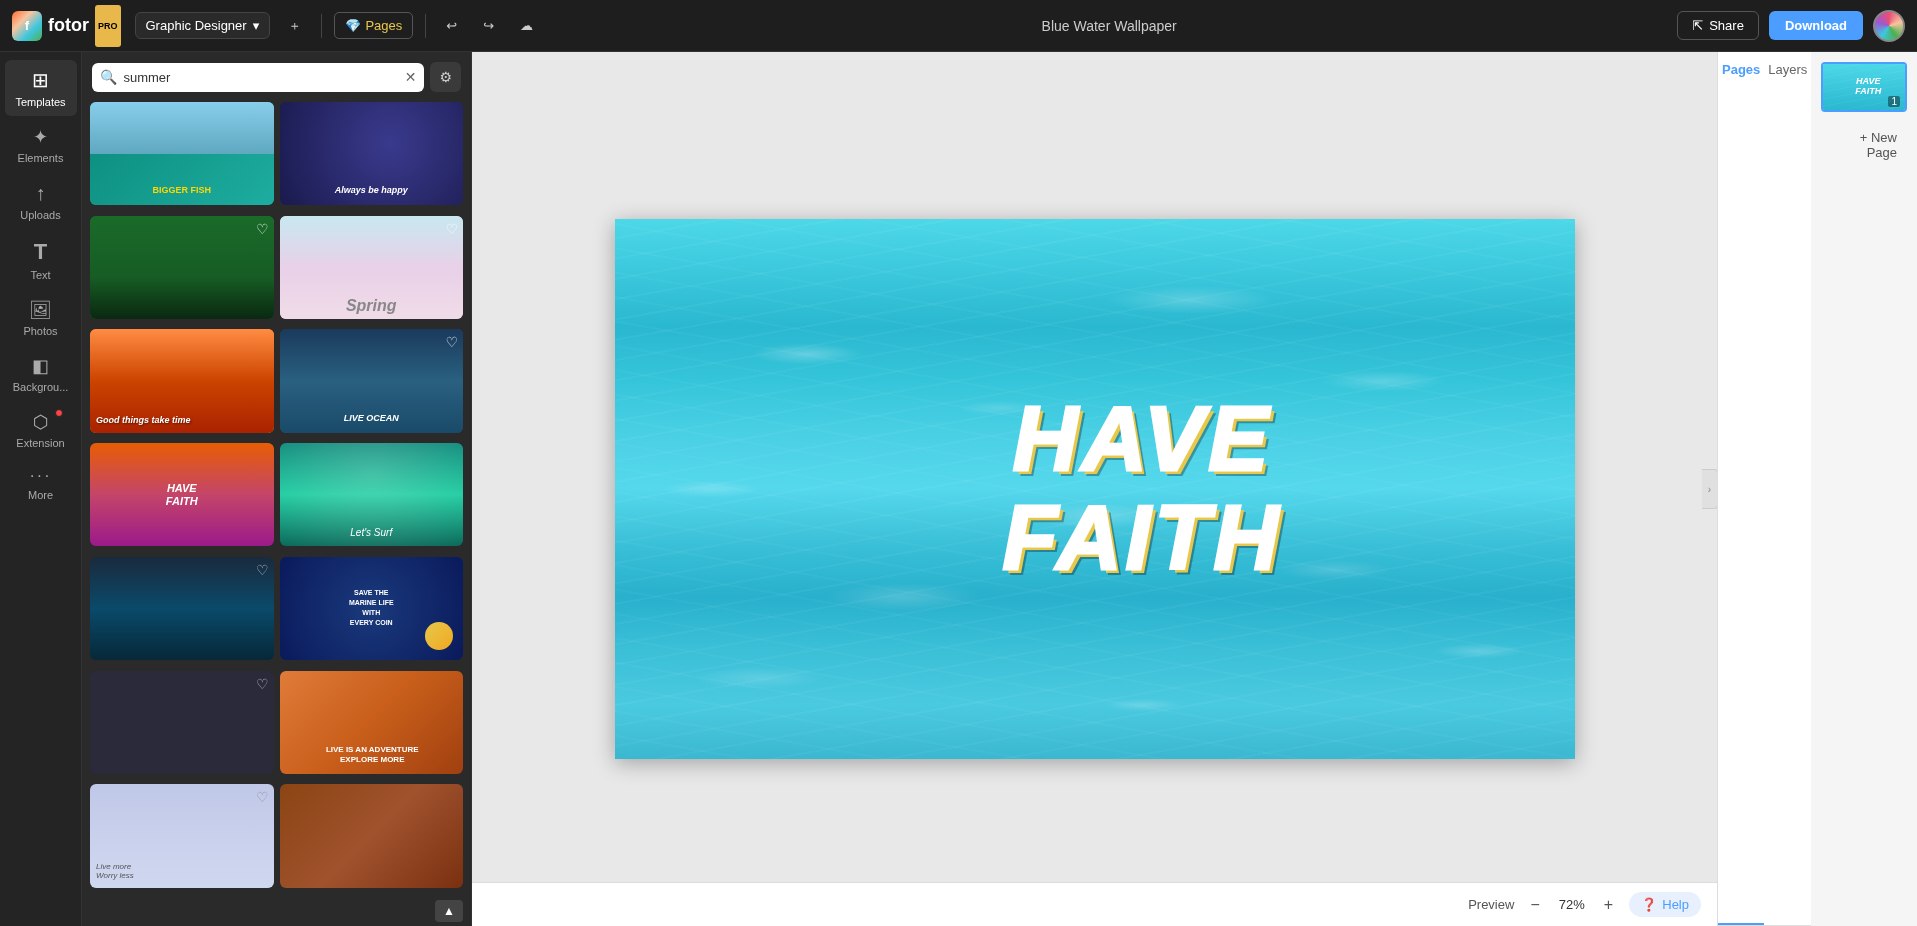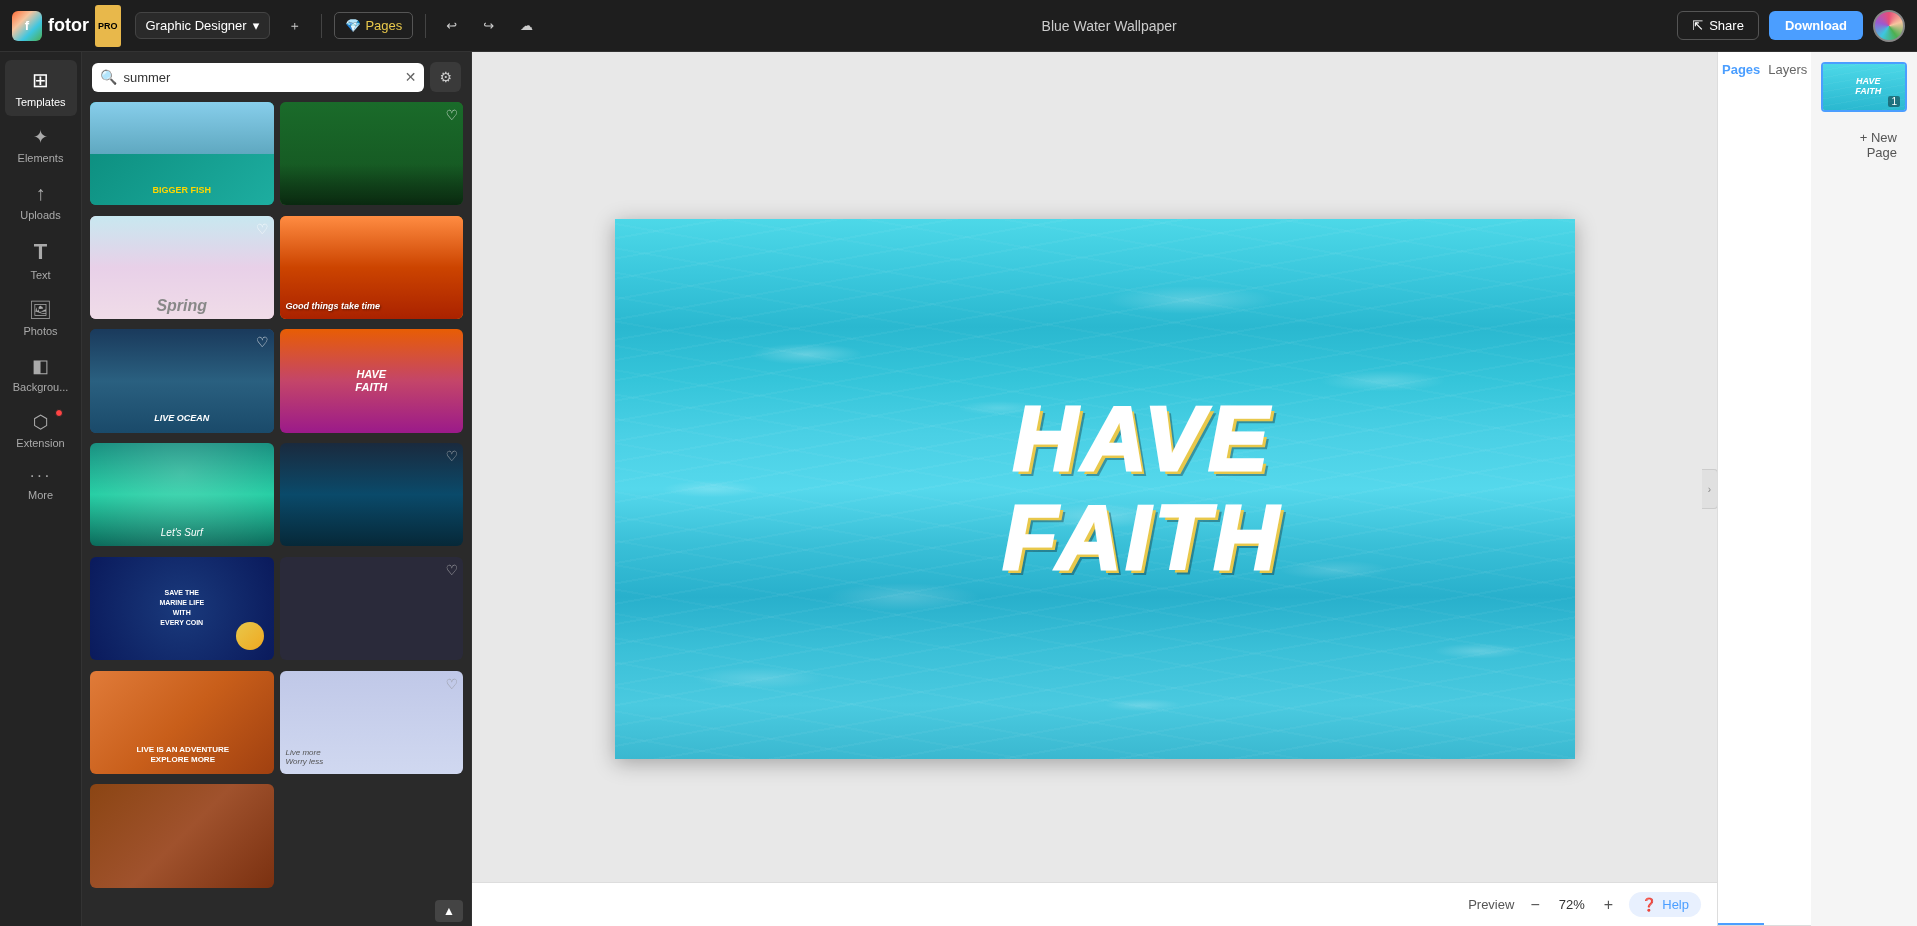--- a/index.html
+++ b/index.html
@@ -416,20 +416,24 @@
         <span>⚙</span>
       </button>
     </div>
 
     <div class="template-grid">
 
       <div class="tmpl-card t1">
         <div style="position:absolute;top:0;left:0;right:0;bottom:0;background:linear-gradient(135deg,#0a8a7a 0%,#1dada0 100%)"></div>
         <div style="position:absolute;top:0;left:0;right:0;height:50%;background:linear-gradient(180deg,#87CEEB,#5fa8c0)"></div>
         <div class="t-overlay-yellow">BIGGER FISH</div>
+      </div>
+      <div class="tmpl-card t2">
+        <div style="position:absolute;top:0;left:0;right:0;bottom:0;background:radial-gradient(circle at 60% 40%,#3a3a8e,#1a1a4e)"></div>
+        <div class="t-overlay-white" style="font-style:italic;">Always be happy</div>
       </div>
 
       <div class="tmpl-card t3">
         <div style="position:absolute;inset:0;background:linear-gradient(180deg,#1a6b2a,#145220)"></div>
         <div style="position:absolute;bottom:0;left:0;right:0;height:40%;background:linear-gradient(transparent,rgba(0,0,0,0.5))"></div>
         <span class="heart">♡</span>
       </div>
       <div class="tmpl-card t4">
         <div style="position:absolute;inset:0;background:linear-gradient(180deg,#c8e8f0,#e8d0e8,#f0dce8)"></div>
         <div class="t-overlay-spring" style="color:#888;font-style:italic;font-size:16px;font-weight:bold;">Spring</div>

